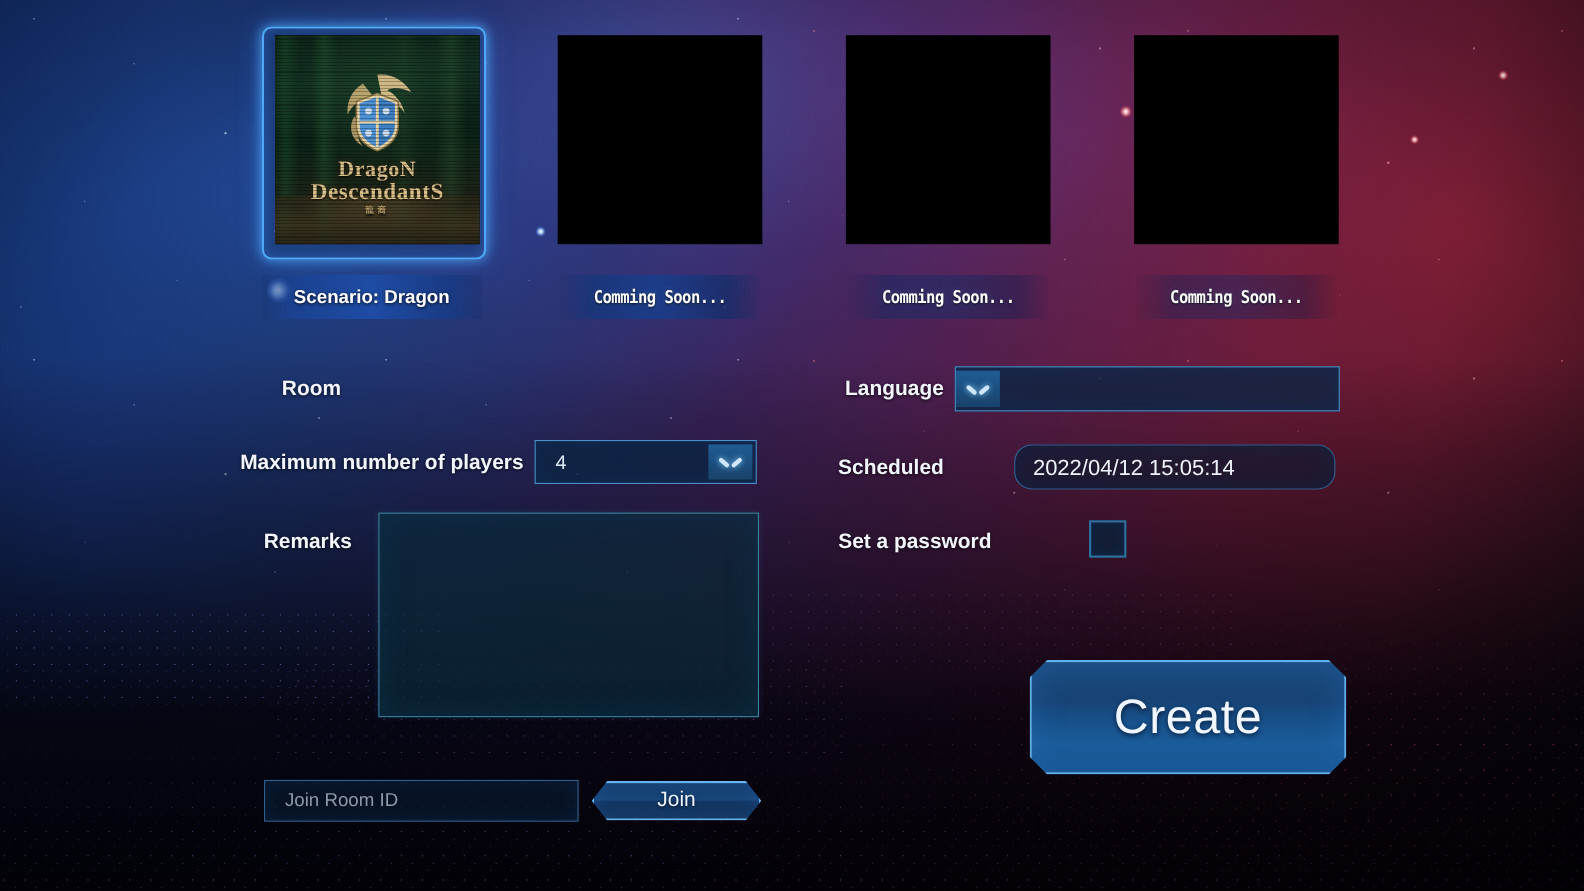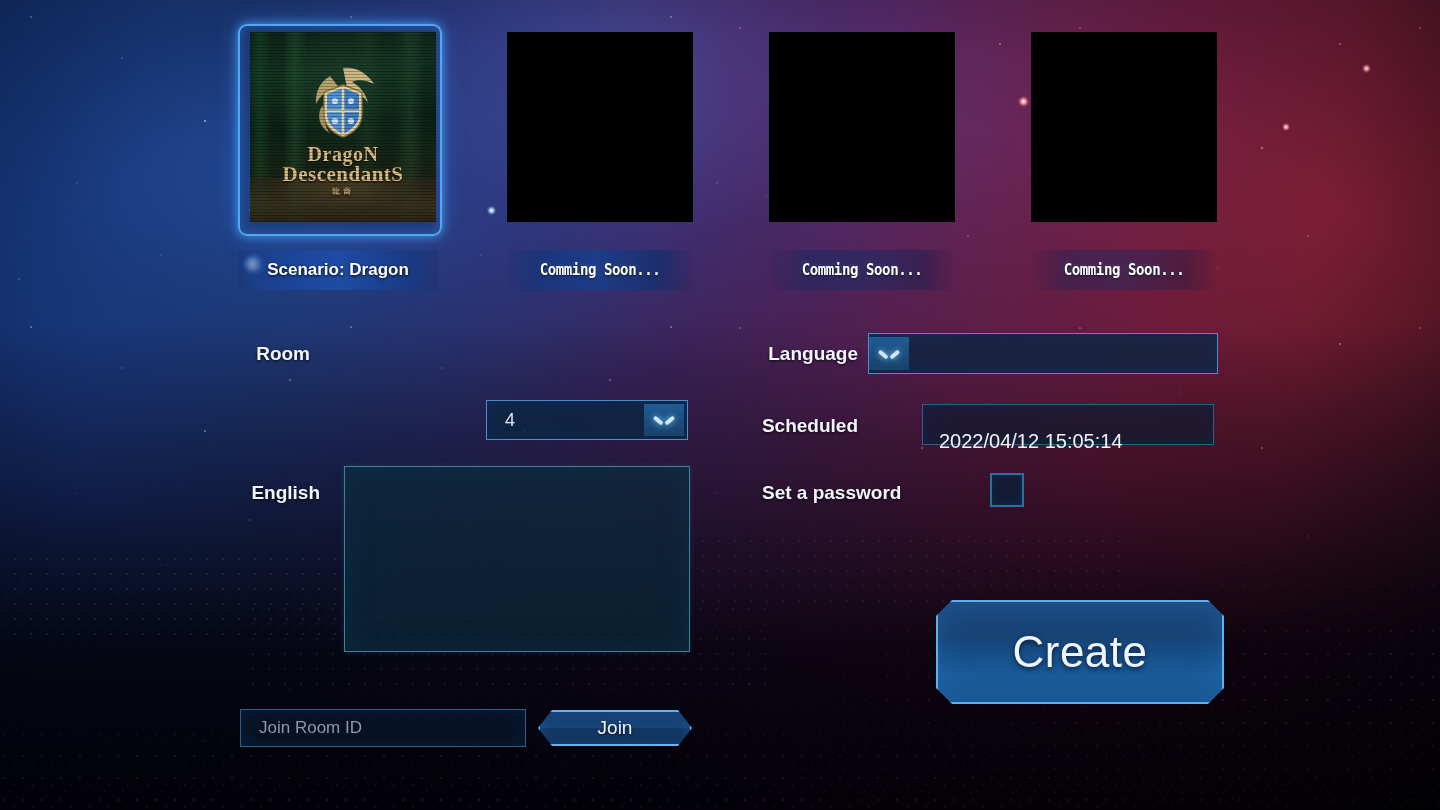--- a/index.html
+++ b/index.html
@@ -523,39 +523,40 @@
     <div class="card" style="left:1031px;">
       <div class="card-thumb"></div>
       <div class="card-label soon-label dim4" style="left:-10px; top:218px; width:206px;">Comming Soon...</div>
     </div>
   </div>
 
   <div class="form">
 
     <div class="fld-label r" style="left:150px; top:343px; width:160px;">Room</div>
 
+    <div class="fld-label r" style="left:130px; top:410px; width:346px;">Maximum number of players</div>
     <div class="sel" style="left:486px; top:400px; width:202px; height:40px;">
       <div class="sel-value">4</div>
       <div class="sel-arrow">
           <div class="chev"></div>
         </div>
     </div>
 
-    <div class="fld-label r" style="left:120px; top:482px; width:200px;">English</div>
+    <div class="fld-label r" style="left:120px; top:482px; width:200px;">Remarks</div>
     <textarea class="ta" style="left: 344px; top: 466px; width: 346px; height: 186px;"></textarea>
 
     <div class="fld-label r" style="left:700px; top:343px; width:158px;">Language</div>
     <div class="sel" style="left:868px; top:333px; width:350px; height:41px;">
       <div class="sel-arrow">
           <div class="chev"></div>
         </div>
     </div>
 
     <div class="fld-label r" style="left:700px; top:415px; width:158px;">Scheduled</div>
-    <div class="inp darker" style="left:922px; top:404px; width:292px; height:41px; line-height:41px; padding:16px 16px; font-size:20px; color:#eef4fb;">2022/04/12 15:05:14</div>
+    <div class="inp darker" style="left:922px; top:404px; width:292px; height:41px; line-height:41px; padding:1px 16px; font-size:20px; color:#eef4fb;border-radius:16px;">2022/04/12 15:05:14</div>
 
     <div class="fld-label" style="left:762px; top:482px;">Set a password</div>
     <div class="chk" style="left:990px; top:473px;"></div>
 
 
     <div class="btn-create" style="left:936px; top:600px; width:288px; height:104px;">Create</div>
 
     <input class="inp darker" type="text" style="left: 240px; top: 709px; width: 286px; height: 38px; font-size: 17px;" placeholder="Join Room ID">
     <div class="btn-join" style="left:538px; top:710px; width:154px; height:36px;">Join</div>
   </div>

